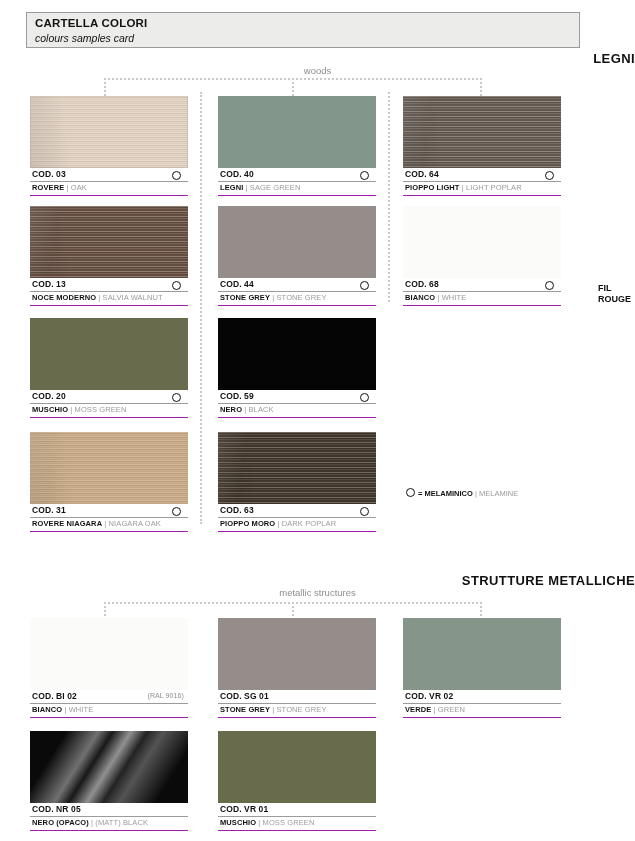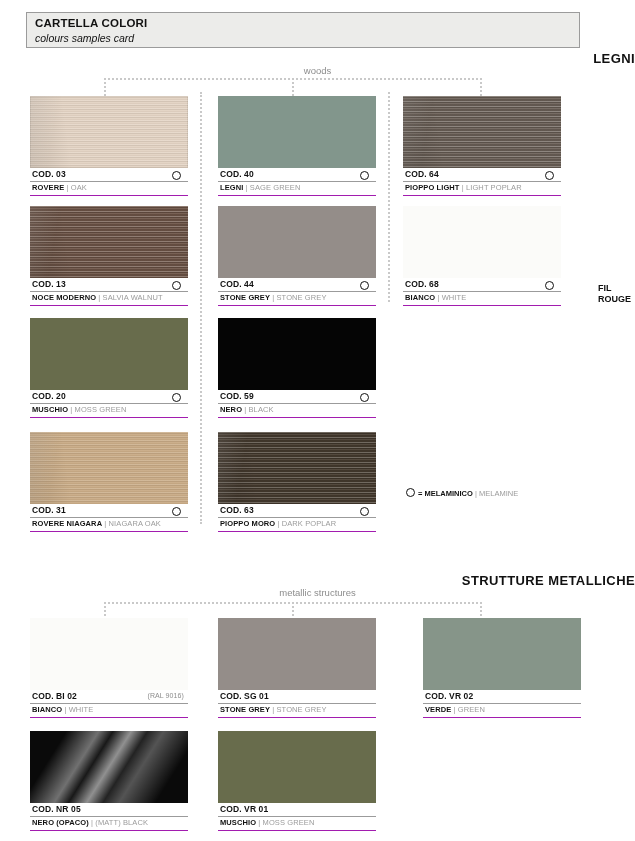--- a/index.html
+++ b/index.html
@@ -461,21 +461,21 @@
       <span class="code">COD. SG 01</span>
     </div>
     <div class="label-bottom">
       <span class="name-it">STONE GREY</span>
       <span class="sep-bar">|</span>
       <span class="name-en">STONE GREY</span>
     </div>
   </div>
 </div>
 
-<div class="cell" style="left:403px; top:618px;margin-left:20px;">
+<div class="cell" style="left:403px; top:618px;">
   <div class="chip" style="background: rgb(134, 149, 137);"></div>
   <div class="label">
     <div class="label-top">
       <span class="code">COD. VR 02</span>
     </div>
     <div class="label-bottom">
       <span class="name-it">VERDE</span>
       <span class="sep-bar">|</span>
       <span class="name-en">GREEN</span>
     </div>

